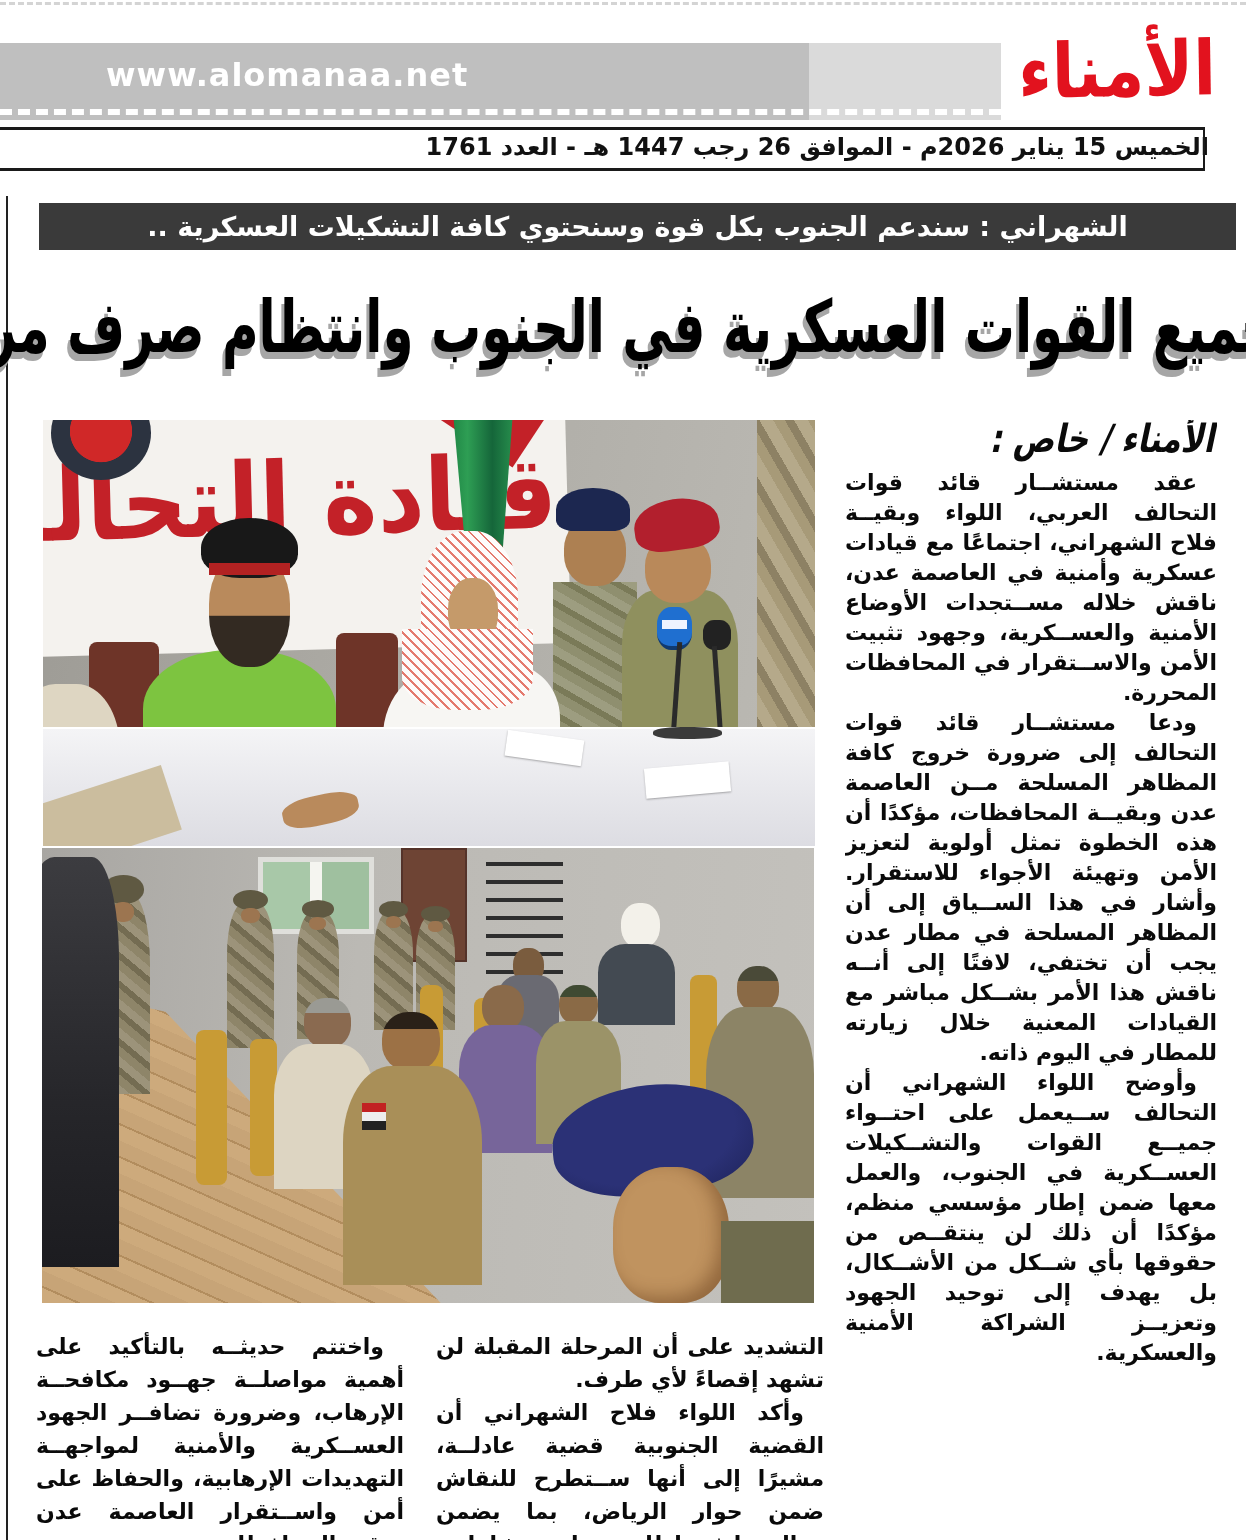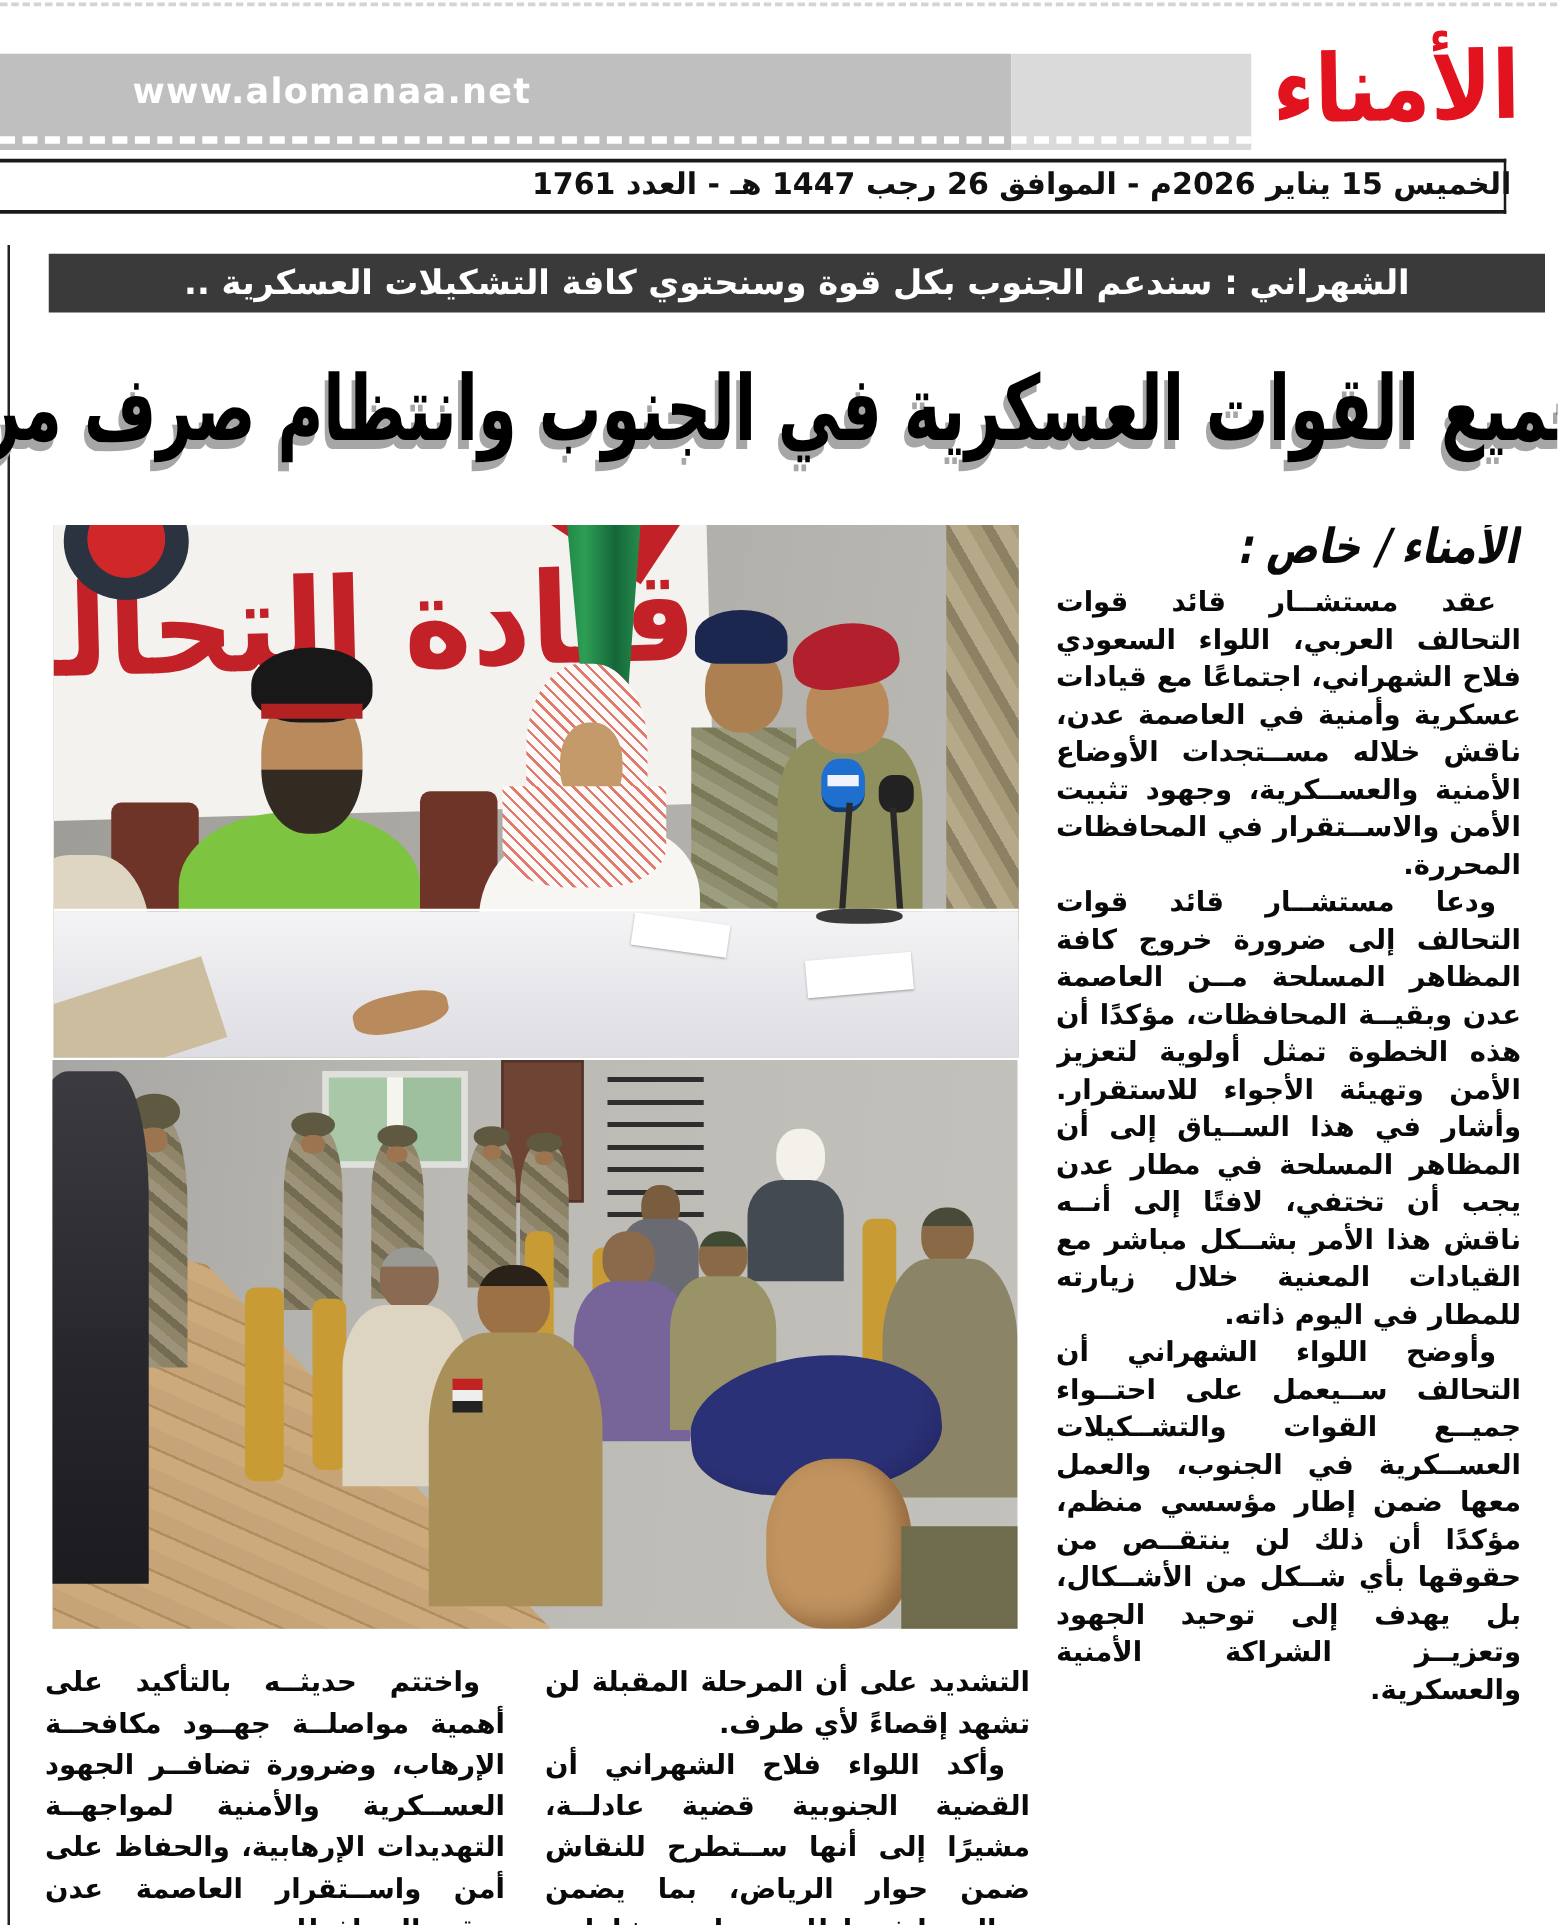--- a/index.html
+++ b/index.html
@@ -4,21 +4,21 @@
 <style>
   html,body{margin:0;padding:0;background:#ffffff;}
   .page{position:relative;width:1246px;height:1540px;background:#fff;overflow:hidden;
         font-family:"DejaVu Sans",sans-serif;}
   .abs{position:absolute;}
 
   
   .top-dash{left:0;top:2px;width:1246px;height:0;border-top:3px dashed #d4d4d4;}
   .bar-dark{left:0;top:43px;width:809px;height:77px;background:#bfbfbf;}
   .bar-light{left:809px;top:43px;width:192px;height:77px;background:#dadada;}
-  .url{left:106px;top:56px;font-size:28px;font-weight:bold;color:#ffffff;letter-spacing:1px;}
+  .url{left:106px;top:56px;font-size:32px;font-weight:bold;color:#ffffff;letter-spacing:1px;}
   .white-dash{left:0;top:109px;width:1001px;height:0;border-top:6px dashed #ffffff;}
   .logo{right:30px;top:30px;font-size:66px;font-weight:bold;color:#e2121e;
         transform:scaleY(1.14) rotate(-1deg);transform-origin:100% 50%;direction:rtl;}
   .rule1{left:0;top:127px;width:1205px;height:3px;background:#1a1a1a;}
   .rule2{left:0;top:168px;width:1205px;height:3px;background:#1a1a1a;}
   .rule-tick{left:1203px;top:127px;width:2px;height:44px;background:#1a1a1a;}
   .date{left:0;top:133px;width:1198px;font-size:24px;font-weight:bold;color:#111;
         direction:rtl;text-align:right;padding-left:11px;}
 
   .left-border{left:6px;top:196px;width:2px;height:1344px;background:#222;}
@@ -279,21 +279,21 @@
     <div class="abs p2-head p2-c-head"></div>
     <div class="abs p2-torso p2-c-torso"></div>
     <div class="abs p2-flagpatch"></div>
     <div class="abs p2-beret"></div>
     <div class="abs p2-fg-face"></div>
     <div class="abs p2-fg-shoulder"></div>
   </div>
 
   <div class="abs col col-right">
     <div class="byline">الأمناء / خاص :</div>
-    <p>عقد مستشــار قائد قوات التحالف العربي، اللواء السعودي فلاح الشهراني، اجتماعًا مع قيادات عسكرية وأمنية في العاصمة عدن، ناقش خلاله مســتجدات الأوضاع الأمنية والعســكرية، وجهود تثبيت الأمن والاســتقرار في المحافظات المحررة.</p>
+    <p>عقد مستشــار قائد قوات التحالف العربي، اللواء وبقيــة فلاح الشهراني، اجتماعًا مع قيادات عسكرية وأمنية في العاصمة عدن، ناقش خلاله مســتجدات الأوضاع الأمنية والعســكرية، وجهود تثبيت الأمن والاســتقرار في المحافظات المحررة.</p>
     <p>ودعا مستشــار قائد قوات التحالف إلى ضرورة خروج كافة المظاهر المسلحة مــن العاصمة عدن وبقيــة المحافظات، مؤكدًا أن هذه الخطوة تمثل أولوية لتعزيز الأمن وتهيئة الأجواء للاستقرار. وأشار في هذا الســياق إلى أن المظاهر المسلحة في مطار عدن يجب أن تختفي، لافتًا إلى أنــه ناقش هذا الأمر بشــكل مباشر مع القيادات المعنية خلال زيارته للمطار في اليوم ذاته.</p>
     <p>وأوضح اللواء الشهراني أن التحالف ســيعمل على احتــواء جميــع القوات والتشــكيلات العســكرية في الجنوب، والعمل معها ضمن إطار مؤسسي منظم، مؤكدًا أن ذلك لن ينتقــص من حقوقها بأي شــكل من الأشــكال، بل يهدف إلى توحيد الجهود وتعزيــز الشراكة الأمنية والعسكرية.</p>
 
   </div>
 
   <div class="abs col col-mid">
     <p class="noindent">التشديد على أن المرحلة المقبلة لن تشهد إقصاءً لأي طرف.</p>
     <p>وأكد اللواء فلاح الشهراني أن القضية الجنوبية قضية عادلــة، مشيرًا إلى أنها ســتطرح للنقاش ضمن حوار الرياض، بما يضمن معالجتها في إطار ســياسي شامل.</p>
   </div>
 

